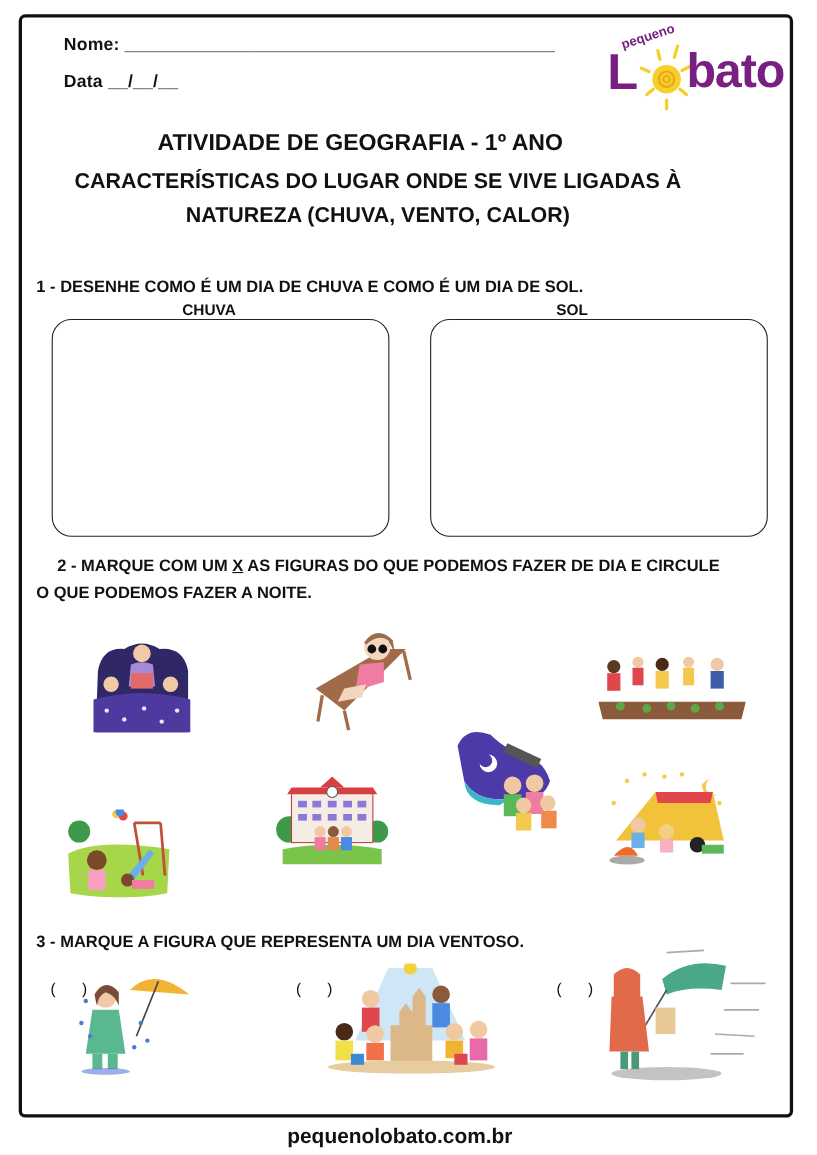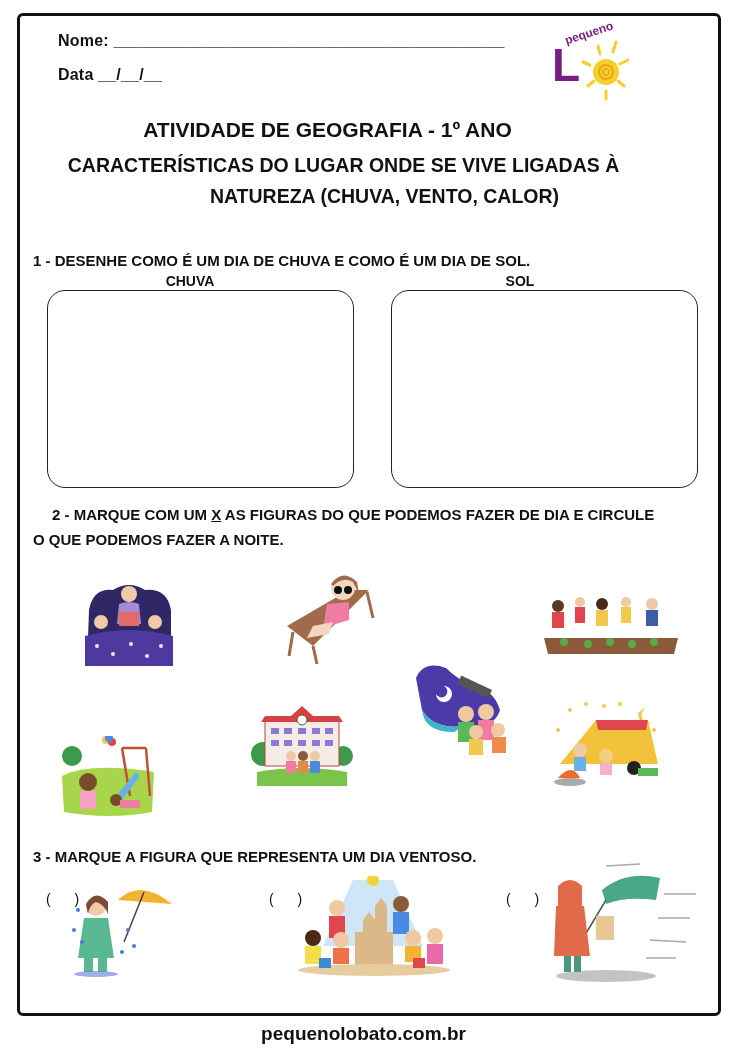--- a/index.html
+++ b/index.html
@@ -35,26 +35,27 @@
       <line x1="80" y1="36" x2="72" y2="40"></line>
       <line x1="40" y1="62" x2="46" y2="57"></line>
       <line x1="76" y1="62" x2="70" y2="57"></line>
       <line x1="58" y1="75" x2="58" y2="67"></line>
     </g>
     <circle cx="58" cy="48" r="13" fill="#f6cf2a"></circle>
     <circle cx="58" cy="48" r="7" fill="none" stroke="#e9a81a" stroke-width="2"></circle>
     <circle cx="58" cy="48" r="3" fill="none" stroke="#e9a81a" stroke-width="1.5"></circle>
   </svg>
   <div class="abs b" style="left:4px; top:18px; font-size:46px; color:#7a1f82; line-height:46px;">L</div>
+  <div class="abs b" style="left:76px; top:18px; font-size:44px; color:#7a1f82; line-height:46px; letter-spacing:-1px;">bato</div>
   <div class="abs b" style="left:16px; top:2px; font-size:12px; color:#7a1f82; transform:rotate(-18deg);">pequeno</div>
 </div>
 
 <div class="abs title1">ATIVIDADE DE GEOGRAFIA - 1º ANO</div>
 <div class="abs title2" style="top:150px;">CARACTERÍSTICAS DO LUGAR ONDE SE VIVE LIGADAS À</div>
-<div class="abs title2" style="top:181px;padding-left:41px;">NATUREZA (CHUVA, VENTO, CALOR)</div>
+<div class="abs title2" style="top:181px;">NATUREZA (CHUVA, VENTO, CALOR)</div>
 
 <div class="abs q" style="top:252px;">1 - DESENHE COMO É UM DIA DE CHUVA E COMO É UM DIA DE SOL.</div>
 <div class="abs boxlabel" style="left:130px; width:120px; top:273px;">CHUVA</div>
 <div class="abs boxlabel" style="left:460px; width:120px; top:273px;">SOL</div>
 <div class="abs box" style="left:47px; top:290px; width:305px; height:196px;"></div>
 <div class="abs box" style="left:391px; top:290px; width:305px; height:196px;"></div>
 
 <div class="abs q" style="top:506px;margin-left:19px;"><span>2 - MARQUE COM UM </span><span class="u">X</span><span> AS FIGURAS DO QUE PODEMOS FAZER DE DIA E CIRCULE</span></div>
 <div class="abs q" style="top:531px;">O QUE PODEMOS FAZER A NOITE.</div>
 

